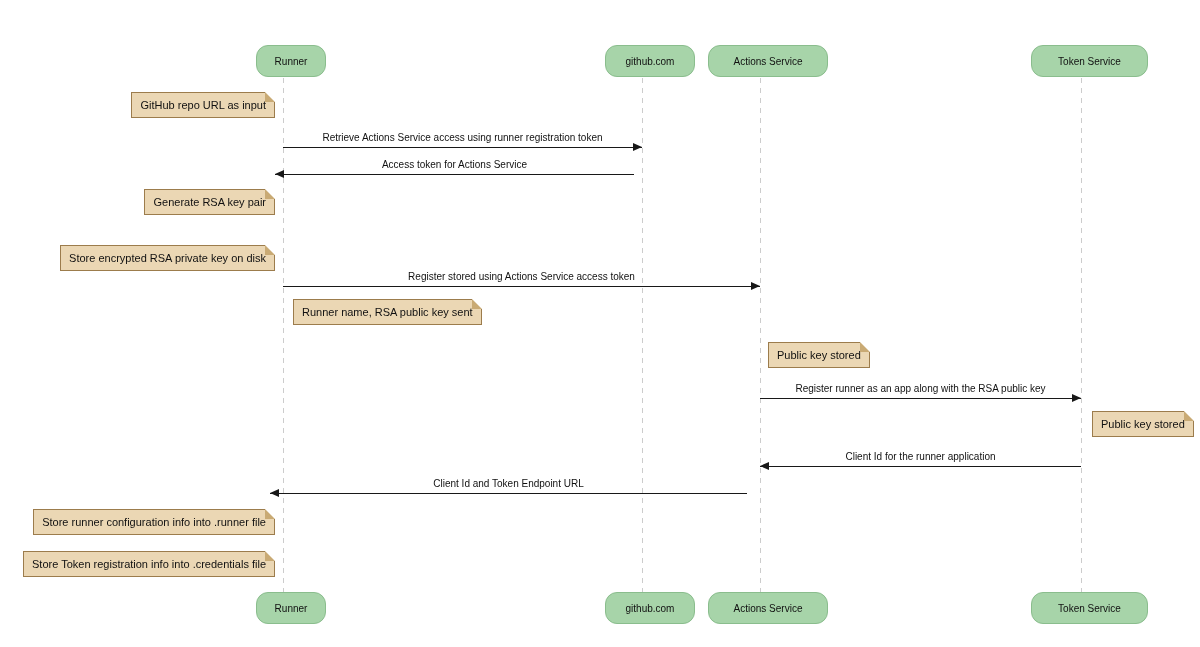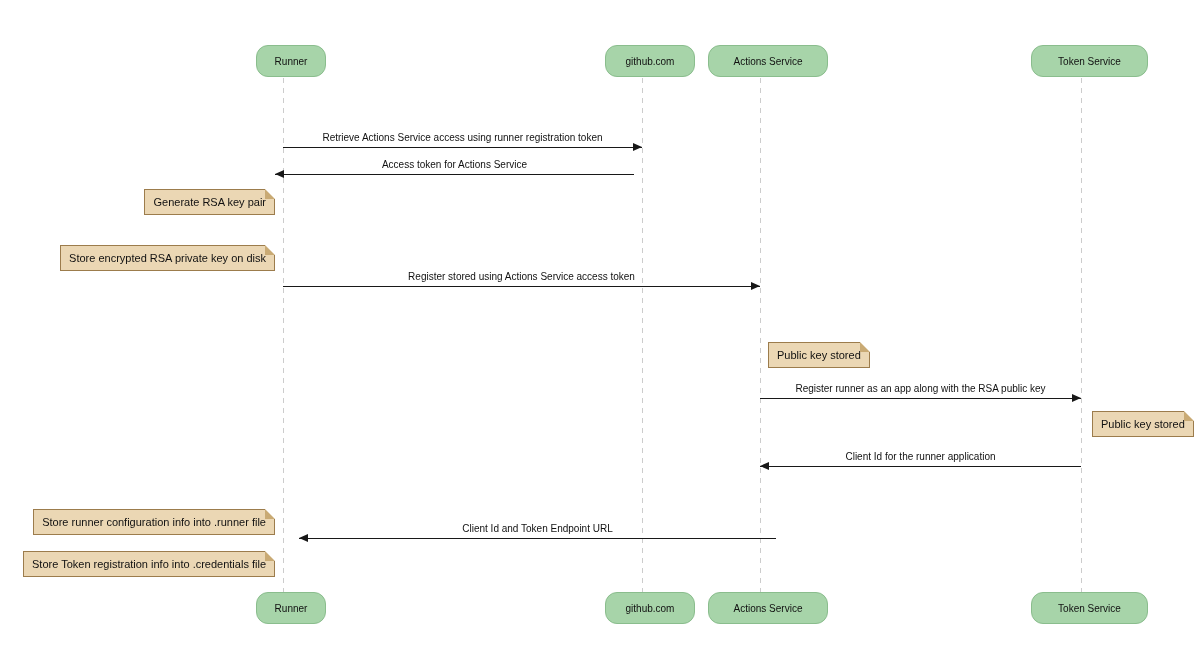--- a/index.html
+++ b/index.html
@@ -123,22 +123,24 @@
   <div class="participant top" style="left:248px; width:70px;">Runner</div>
   <div class="participant top" style="left:597px; width:90px;">github.com</div>
   <div class="participant top" style="left:700px; width:120px;">Actions Service</div>
   <div class="participant top" style="left:1023px; width:117px;">Token Service</div>
 
   <div class="participant bottom" style="left:248px; width:70px;">Runner</div>
   <div class="participant bottom" style="left:597px; width:90px;">github.com</div>
   <div class="participant bottom" style="left:700px; width:120px;">Actions Service</div>
   <div class="participant bottom" style="left:1023px; width:117px;">Token Service</div>
 
+  <div class="note" style="right:925px; top:92px;">GitHub repo URL as input</div>
   <div class="note" style="right:925px; top:189px;">Generate RSA key pair</div>
   <div class="note" style="right:925px; top:245px;">Store encrypted RSA private key on disk</div>
+  <div class="note" style="left:293px; top:299px;">Runner name, RSA public key sent</div>
   <div class="note" style="left:768px; top:342px;">Public key stored</div>
   <div class="note" style="left:1092px; top:411px;">Public key stored</div>
   <div class="note" style="right:925px; top:509px;text-align:center;">Store runner configuration info into .runner file</div>
   <div class="note" style="right:925px; top:551px;">Store Token registration info into .credentials file</div>
 
   <div class="msg" style="left:283px; top:131px; width:359px;">
     <div class="msg-label">Retrieve Actions Service access using runner registration token</div>
     <div class="msg-line right"></div>
   </div>
 
@@ -155,18 +157,18 @@
   <div class="msg" style="left:760px; top:382px; width:321px;">
     <div class="msg-label">Register runner as an app along with the RSA public key</div>
     <div class="msg-line right"></div>
   </div>
 
   <div class="msg" style="left:760px; top:450px; width:321px;">
     <div class="msg-label">Client Id for the runner application</div>
     <div class="msg-line left"></div>
   </div>
 
-  <div class="msg" style="left:299px; top:477px; width:477px;margin-top:45px;">
+  <div class="msg" style="left:270px; top:477px; width:477px;">
     <div class="msg-label">Client Id and Token Endpoint URL</div>
     <div class="msg-line left"></div>
   </div>
 
 </div>
 
 </body></html>

